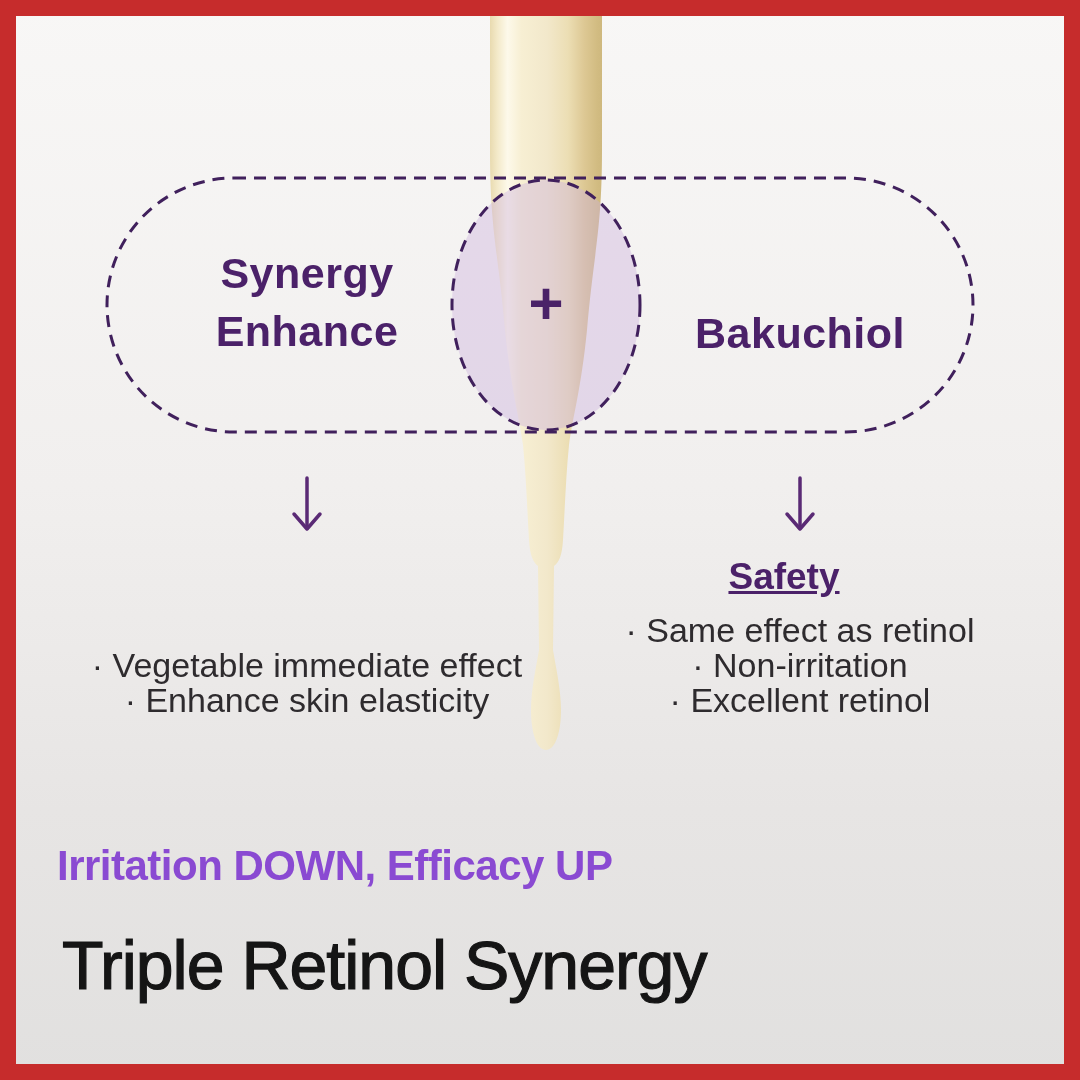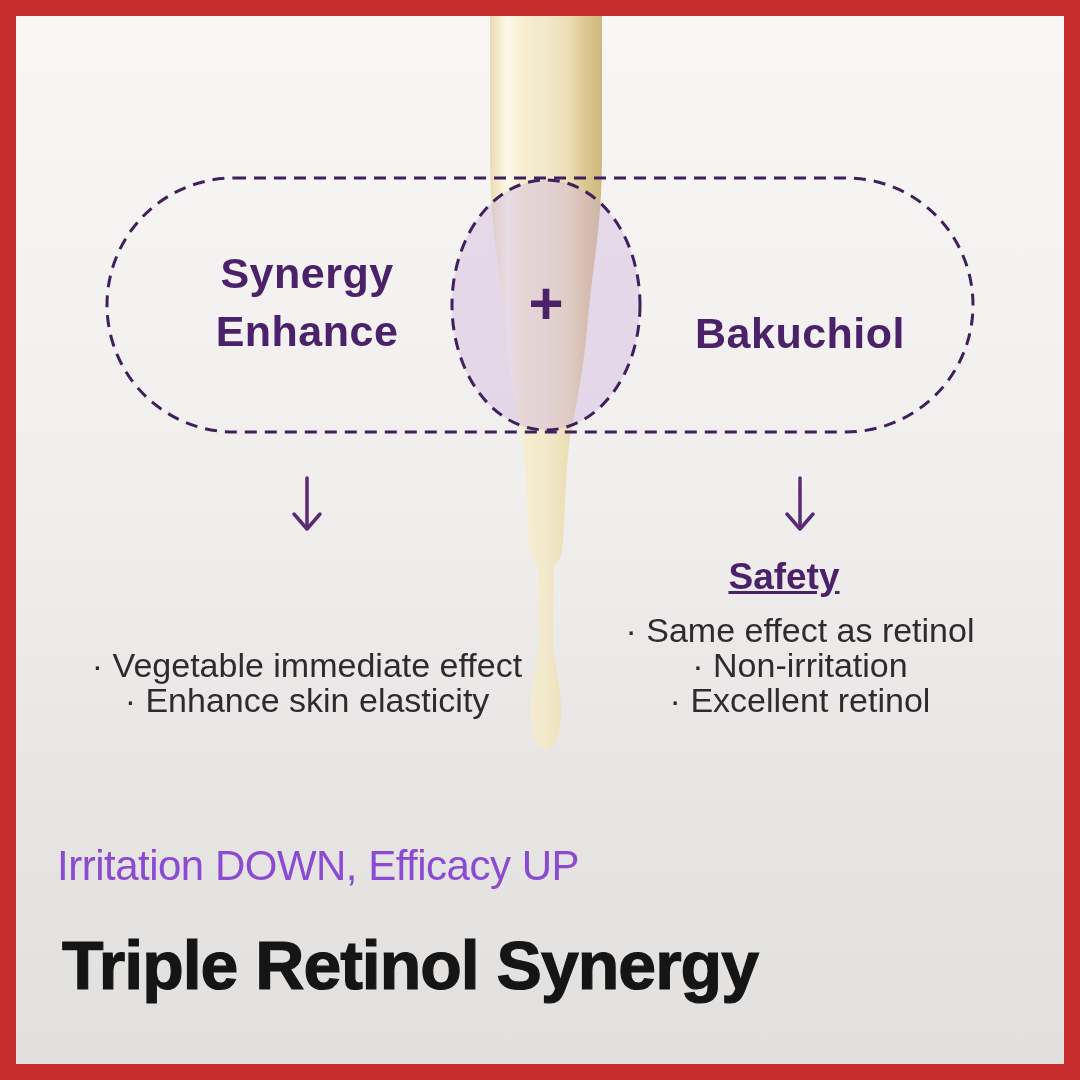--- a/index.html
+++ b/index.html
@@ -11,23 +11,23 @@
   .layer{position:absolute;left:0;top:0;width:1080px;height:1080px;}
   .frame{position:absolute;left:0;top:0;width:1080px;height:1080px;
     border:16px solid #c62c2c;box-sizing:border-box;pointer-events:none;z-index:9;}
   .txt{position:absolute;z-index:5;}
   .venn-label{width:400px;text-align:center;font-weight:bold;color:#4b2169;
     font-size:43px;line-height:58px;letter-spacing:.5px;}
   .col-title{width:400px;text-align:center;font-weight:bold;color:#4b2169;
     font-size:37px;line-height:46px;}
   .col-bullets{width:440px;text-align:center;color:#2e2b2e;
     font-size:34px;line-height:35px;}
-  .tagline{left:57px;top:842px;font-size:42px;font-weight:normal;
+  .tagline{left:57px;top:842px;font-size:42px;font-weight:bold;
     color:#8a4ad2;letter-spacing:-.5px;}
-  .headline{left:62px;top:926px;font-size:68px;font-weight:bold;color:#151515;
+  .headline{left:62px;top:926px;font-size:68px;font-weight:normal;color:#151515;
     letter-spacing:-1px;-webkit-text-stroke:1.2px #151515;}
 </style>
 </head>
 <body>
 
 <div class="canvas">
 
   <svg class="layer" viewBox="0 0 1080 1080">
     <defs>
       <linearGradient id="creamGrad" gradientUnits="userSpaceOnUse" x1="489" y1="0" x2="605" y2="0">

